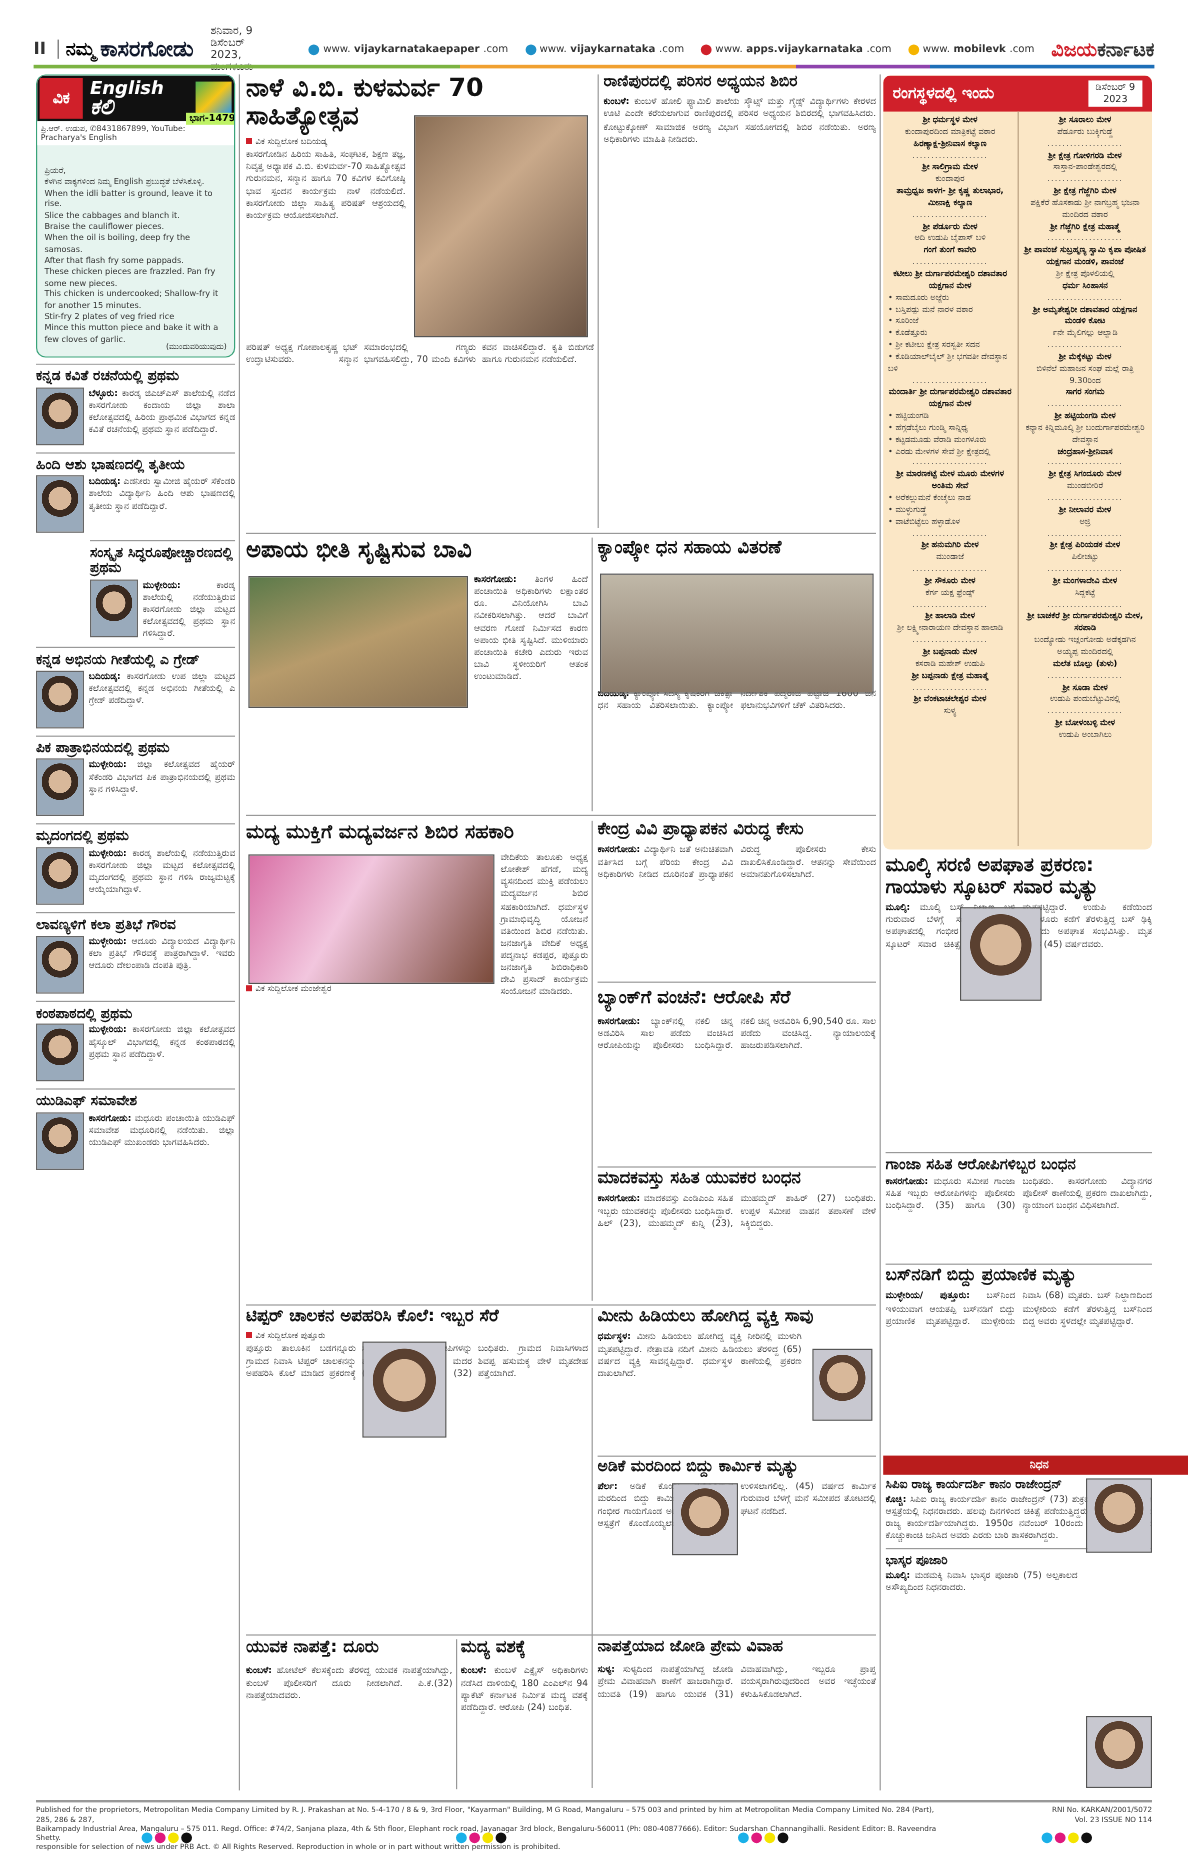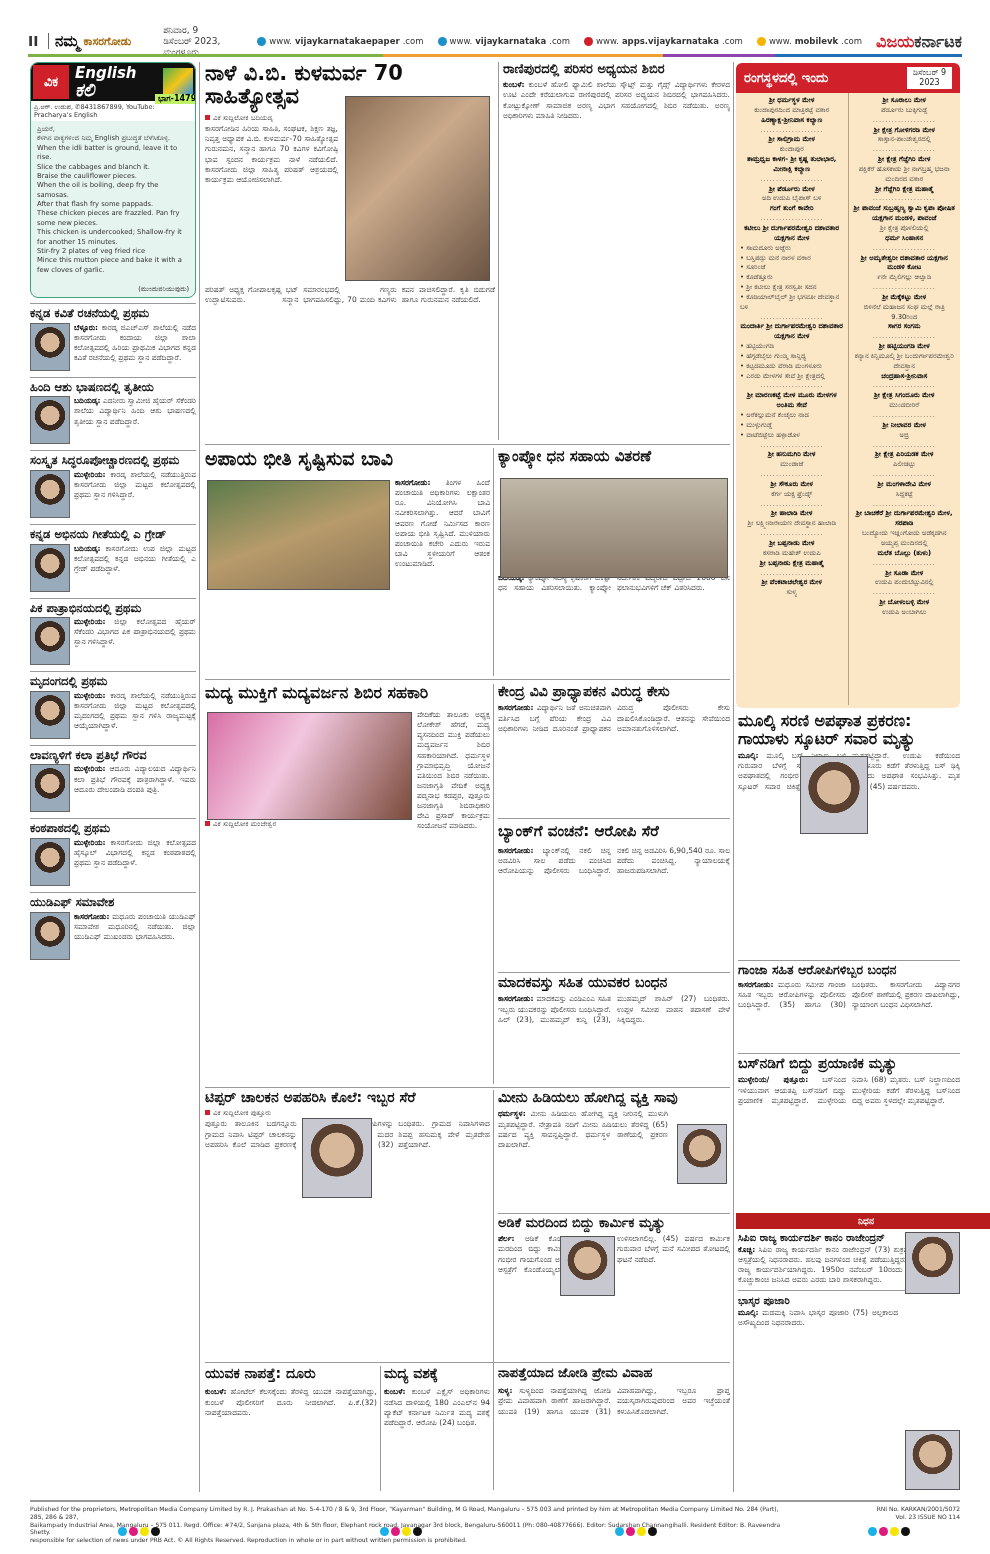--- a/index.html
+++ b/index.html
@@ -1,21 +1,21 @@
 <!DOCTYPE html>
 <html><head>
 <meta charset="utf-8">
 <style>
 *{box-sizing:border-box;margin:0;padding:0}
 body{width:990px;height:1554px;background:#fff;font-family:"DejaVu Sans",sans-serif;color:#222;position:relative;overflow:hidden}
 .abs{position:absolute}
 .mast{top:30px;left:28px;right:28px;height:22px;display:flex;align-items:center;font-size:9px;color:#333}
 .mast .pg{font-weight:bold;font-size:14px;margin-right:4px}
 .mast .nam{font-weight:bold;font-size:15px;color:#000}
-.mast .kas{font-weight:bold;font-size:11px;color:#a16207;margin-right:32px}
+.mast .kas{font-weight:bold;font-size:18px;color:#0f172a;margin-right:14px}
 .mast .date{font-size:9px;margin-right:30px}
 .mast .url{margin-right:14px;font-size:8.5px;display:flex;align-items:center;gap:3px}
 .mast .url b{font-weight:bold}
 .dot{width:9px;height:9px;border-radius:50%;display:inline-block}
 .mast .vk{margin-left:auto;font-weight:bold;font-size:16px}
 .mast .vk .r{color:#d0202a}
 .bar{top:54px;left:28px;right:28px;height:3px;background:linear-gradient(90deg,#7cb342 0 38%,#f0a030 38% 68%,#8e44ad 68% 80%,#1e6fb8 80%)}
 .col{position:absolute;overflow:hidden}
 .rule-v{position:absolute;width:1px;background:#999}
 .rule-h{position:absolute;height:1px;background:#999}
@@ -29,21 +29,21 @@
 .photo.face{background:radial-gradient(circle at 50% 40%,#d8b89a 0 30%,#5a4030 31% 45%,#c8c8d0 46%)}
 .tag{font-size:7px;color:#333}
 .tag:before{content:"";display:inline-block;width:5px;height:5px;background:#d0202a;margin-right:3px}
 
 .ek{left:30px;top:62px;width:166px;height:236px;border:1px solid #3aa37a;border-radius:8px;background:#e6f4ef;overflow:hidden}
 .ek .top{height:38px;background:#111;display:flex;align-items:center;padding:2px}
 .ek .logo{width:36px;height:34px;background:#d0202a;color:#fff;font-weight:bold;font-size:13px;display:flex;align-items:center;justify-content:center}
 .ek .title{color:#fff;font-size:15px;font-style:italic;font-weight:bold;margin-left:6px;line-height:1}
 .ek .bhaga{position:absolute;left:124px;top:31px;background:#bef264;color:#000;font-size:8px;font-weight:bold;padding:0 3px}
 .ek .by{background:#fff;font-size:6.5px;padding:2px 3px;color:#333}
-.ek .body{padding:4px 6px;font-size:6.8px;line-height:1.38;color:#333}
+.ek .body{padding:17px 6px;font-size:6.8px;line-height:1.38;color:#333}
 
 .rg{left:736px;top:63px;width:224px;height:645px;background:#fbe7c6;border-radius:6px;overflow:hidden}
 .rg .head{height:30px;background:#d0202a;display:flex;align-items:center;justify-content:space-between;padding:0 8px}
 .rg .head .t{color:#fff;font-weight:bold;font-size:13px}
 .rg .head .d{background:#fff;color:#222;font-size:8px;text-align:center;padding:1px 6px;line-height:1.2}
 .rg .cols{display:flex;height:612px}
 .rg .c{flex:1;padding:3px 4px;font-size:6.8px;line-height:1.45;text-align:center;color:#333}
 .rg .c + .c{border-left:1px solid #b8a080}
 .rg .m{font-weight:bold;color:#000}
 .rg .sep{letter-spacing:1px;color:#555}
@@ -127,21 +127,21 @@
         <div class="txt"><b>ಬೆಳ್ಳೂರು:</b> ಕಾರಡ್ಕ ಜಿಎಚ್‌ಎಸ್‌ ಶಾಲೆಯಲ್ಲಿ ನಡೆದ ಕಾಸರಗೋಡು ಕಂದಾಯ ಜಿಲ್ಲಾ ಶಾಲಾ ಕಲೋತ್ಸವದಲ್ಲಿ ಹಿರಿಯ ಪ್ರಾಥಮಿಕ ವಿಭಾಗದ ಕನ್ನಡ ಕವಿತೆ ರಚನೆಯಲ್ಲಿ ಪ್ರಥಮ ಸ್ಥಾನ ಪಡೆದಿದ್ದಾರೆ.</div>
       </div>
     </div>
     <div style="border-top: 1px solid rgb(153, 153, 153); padding: 3px 0px 6px;">
       <div class="hl" style="font-size: 11.5px;">ಹಿಂದಿ ಆಶು ಭಾಷಣದಲ್ಲಿ ತೃತೀಯ</div>
       <div style="display: flex; gap: 4px; margin-top: 3px;">
         <div style="flex: 0 0 40px; height: 48px; border: 1px solid rgb(102, 102, 102); background: radial-gradient(circle at 50% 40%, rgb(216, 184, 154) 0px, rgb(216, 184, 154) 28%, rgb(58, 42, 32) 29%, rgb(58, 42, 32) 45%, rgb(153, 170, 187) 46%);"></div>
         <div class="txt"><b>ಬದಿಯಡ್ಕ:</b> ಎಡನೀರು ಸ್ವಾಮೀಜಿ ಹೈಯರ್ ಸೆಕೆಂಡರಿ ಶಾಲೆಯ ವಿದ್ಯಾರ್ಥಿನಿ ಹಿಂದಿ ಆಶು ಭಾಷಣದಲ್ಲಿ ತೃತೀಯ ಸ್ಥಾನ ಪಡೆದಿದ್ದಾರೆ.</div>
       </div>
     </div>
-    <div style="border-top: 1px solid rgb(153, 153, 153); padding: 3px 0px 6px;">
+    <div style="border-top: 1px solid rgb(153, 153, 153); padding: 3px 0px 6px; margin-left: 45px;">
       <div class="hl" style="font-size: 11.5px;">ಸಂಸ್ಕೃತ ಸಿದ್ಧರೂಪೋಚ್ಚಾರಣದಲ್ಲಿ ಪ್ರಥಮ</div>
       <div style="display: flex; gap: 4px; margin-top: 3px;">
         <div style="flex: 0 0 40px; height: 48px; border: 1px solid rgb(102, 102, 102); background: radial-gradient(circle at 50% 40%, rgb(216, 184, 154) 0px, rgb(216, 184, 154) 28%, rgb(58, 42, 32) 29%, rgb(58, 42, 32) 45%, rgb(153, 170, 187) 46%);"></div>
         <div class="txt"><b>ಮುಳ್ಳೇರಿಯ:</b> ಕಾರಡ್ಕ ಶಾಲೆಯಲ್ಲಿ ನಡೆಯುತ್ತಿರುವ ಕಾಸರಗೋಡು ಜಿಲ್ಲಾ ಮಟ್ಟದ ಕಲೋತ್ಸವದಲ್ಲಿ ಪ್ರಥಮ ಸ್ಥಾನ ಗಳಿಸಿದ್ದಾರೆ.</div>
       </div>
     </div>
     <div style="border-top: 1px solid rgb(153, 153, 153); padding: 3px 0px 6px;">
       <div class="hl" style="font-size: 11.5px;">ಕನ್ನಡ ಅಭಿನಯ ಗೀತೆಯಲ್ಲಿ ಎ ಗ್ರೇಡ್</div>
       <div style="display: flex; gap: 4px; margin-top: 3px;">
         <div style="flex: 0 0 40px; height: 48px; border: 1px solid rgb(102, 102, 102); background: radial-gradient(circle at 50% 40%, rgb(216, 184, 154) 0px, rgb(216, 184, 154) 28%, rgb(58, 42, 32) 29%, rgb(58, 42, 32) 45%, rgb(153, 170, 187) 46%);"></div>

